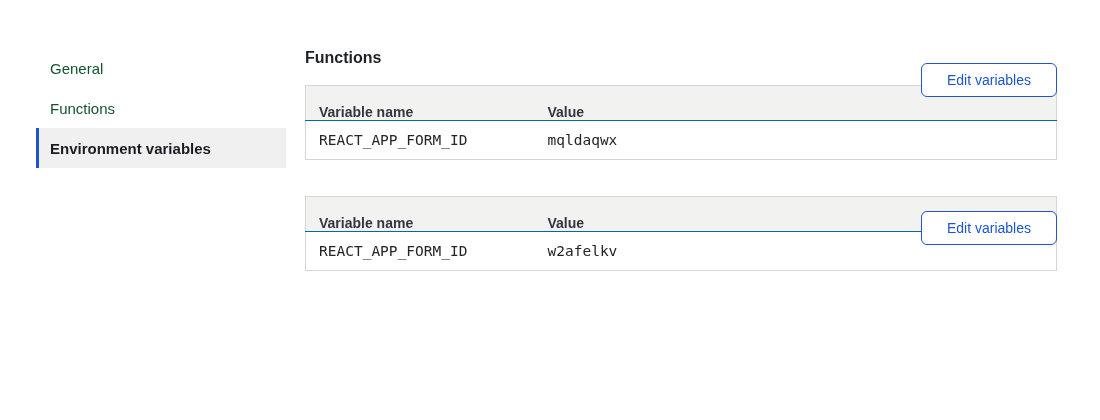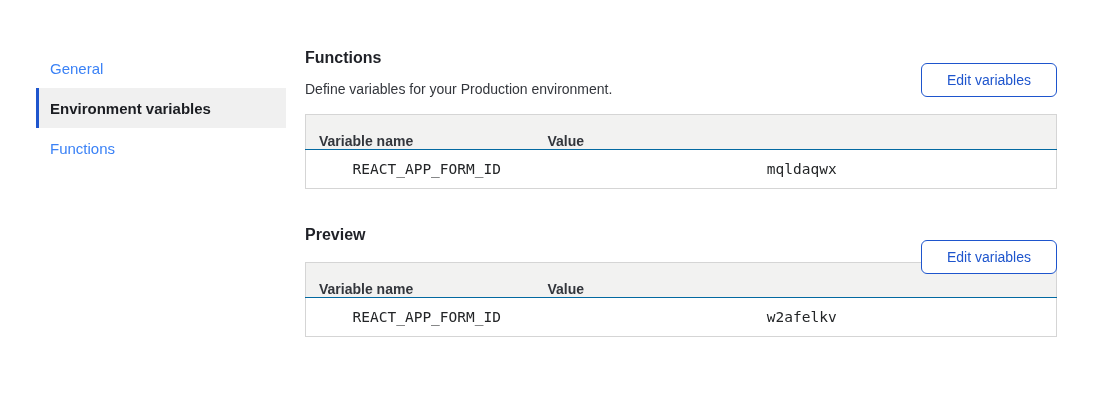--- a/index.html
+++ b/index.html
@@ -13,21 +13,21 @@
     overflow: hidden;
   }
   .layout { display: flex; padding-top: 48px; }
 
   
   .sidebar { width: 250px; margin-left: 36px; flex-shrink: 0; }
   .nav-item {
     display: flex; align-items: center;
     height: 40px; padding-left: 11px;
     border-left: 3px solid transparent;
-    font-size: 15px; color: #3b82f6;
+    font-size: 15px; color: #14532d;
     cursor: pointer; white-space: nowrap;
   }
   .nav-item.active {
     background: #f0f0f0;
     border-left-color: var(--accent);
     font-weight: 700; color: #1b1d22;
   }
 
   
   .main { margin-left: 19px; width: 752px; }
@@ -58,64 +58,61 @@
     border-bottom: 1px solid #0369a1;
     padding: 18px 0 0 13px;
     font-size: 14px; font-weight: 700; color: #33363c;
   }
   .vars-table th:first-child { width: 229px; }
   .vars-table td {
     height: 39px; padding: 0 0 0 13px;
     font-family: "DejaVu Sans Mono", monospace;
     font-size: 14.5px; color: #232527;
     background: #ffffff;
-    text-align: center;
   }
 </style>
 </head>
 <body>
 
 <div class="layout">
 
   <nav class="sidebar">
     <div class="nav-item">
       <span>General</span>
     </div>
+    <div class="nav-item">
+      <span>Functions</span>
+    </div>
     <div class="nav-item active">
       <span>Environment variables</span>
-    </div>
-    <div class="nav-item">
-      <span>Functions</span>
     </div>
   </nav>
 
   <main class="main">
 
     <section class="section">
       <h2 class="section-title">Functions</h2>
-      <p class="section-desc">Define variables for your Production environment.</p>
       <button class="edit-btn">Edit variables</button>
       <table class="vars-table">
         <thead>
           <tr>
             <th>Variable name</th>
             <th>Value</th>
           </tr>
         </thead>
         <tbody>
           <tr>
             <td>REACT_APP_FORM_ID</td>
             <td>mqldaqwx</td>
           </tr>
         </tbody>
       </table>
     </section>
 
     <section class="section">
-      <h2 class="section-title">Preview</h2>
       <button class="edit-btn">Edit variables</button>
       <table class="vars-table">
         <thead>
           <tr>
             <th>Variable name</th>
             <th>Value</th>
           </tr>
         </thead>
         <tbody>
           <tr>

